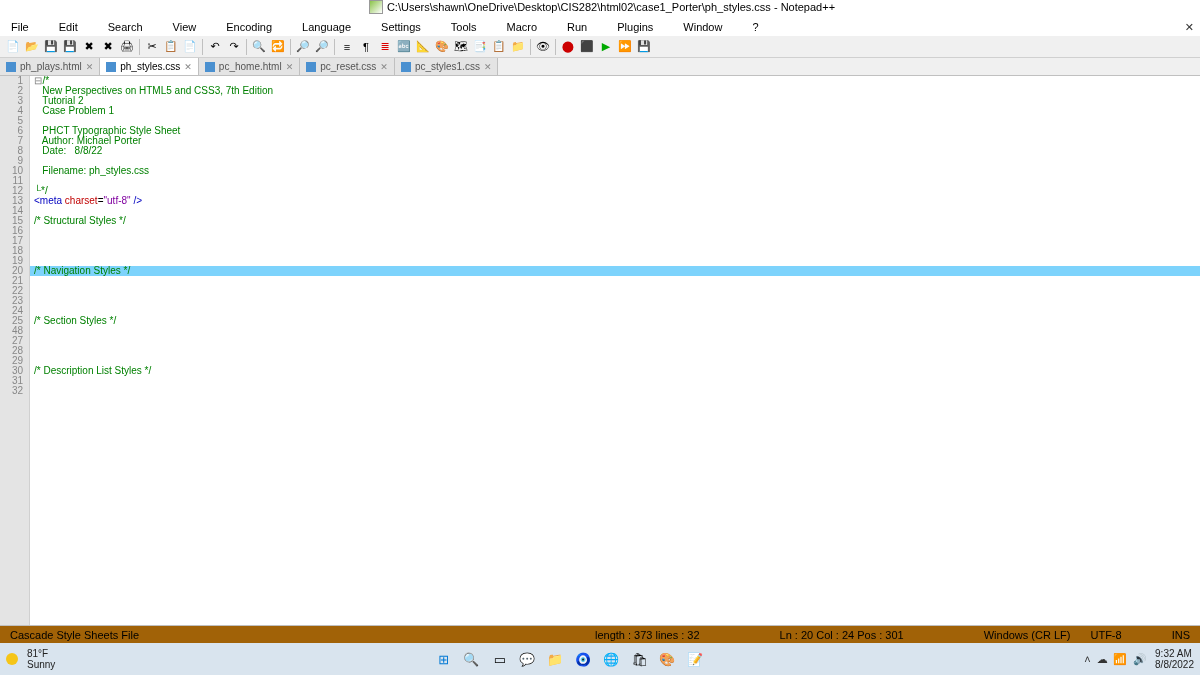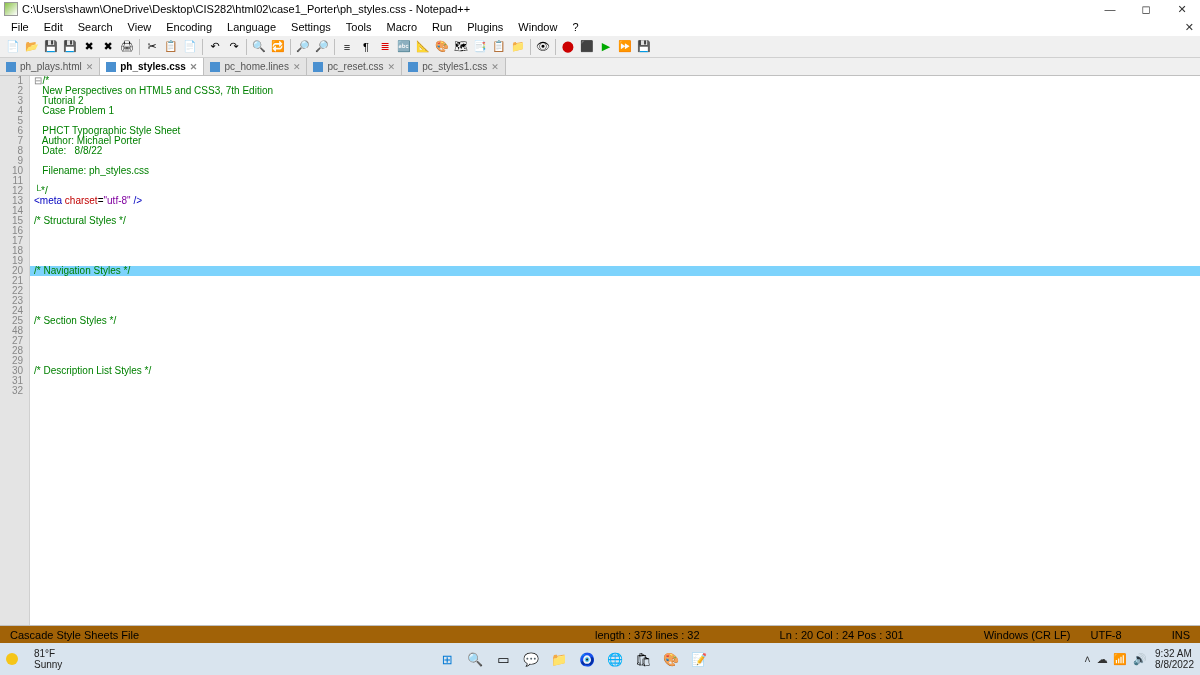--- a/index.html
+++ b/index.html
@@ -1,35 +1,35 @@
 <!DOCTYPE html>
 <html><head>
 <meta charset="utf-8">
 <style>
 * { margin: 0; padding: 0; box-sizing: border-box; font-family: "Segoe UI", Tahoma, sans-serif; }
 body { background: #fff; display: flex; flex-direction: column; height: 675px; width: 1200px; overflow: hidden; font-size: 11px; }
 
-.titlebar { height: 18px; display: flex; align-items: center; justify-content: space-between; background: #fff; padding: 0 0 0 4px; }
+.titlebar { height: 18px; display: flex; align-items: center; justify-content: space-between; background: #fff; padding: 0 0 0 4px; flex-direction: column; }
 .titlebar-left { display: flex; align-items: center; gap: 4px; }
 .app-icon { width: 14px; height: 14px; background: linear-gradient(135deg,#8bc34a,#fff); border: 1px solid #999; }
 .title-text { font-size: 11px; color: #000; }
 .winbtns { display: flex; }
 .winbtn { width: 36px; height: 18px; display: flex; align-items: center; justify-content: center; font-size: 11px; color: #333; }
 
-.menubar { height: 18px; display: flex; align-items: center; gap: 1px; padding: 0 4px; background: #fff; position: relative; }
+.menubar { height: 18px; display: flex; align-items: center; gap: 16px; padding: 0 4px; background: #fff; position: relative; }
 .menu-item { padding: 1px 7px; font-size: 11px; color: #000; }
 .menu-close { position: absolute; right: 6px; font-size: 11px; color: #333; }
 
 .toolbar { height: 22px; display: flex; align-items: center; gap: 1px; padding: 1px 4px; background: #f0f0f0; border-bottom: 1px solid #d0d0d0; }
 .tbtn { width: 18px; height: 18px; display: flex; align-items: center; justify-content: center; font-size: 11px; border: 1px solid transparent; }
 .sep { width: 1px; height: 16px; background: #c0c0c0; margin: 0 2px; }
 
 .tabbar { height: 18px; display: flex; background: #f0f0f0; border-bottom: 1px solid #c0c0c0; text-align: center; }
 .tab { display: flex; align-items: center; gap: 4px; padding: 0 6px; font-size: 10px; background: #e4e4e4; border-right: 1px solid #c0c0c0; color: #555; }
-.tab.active { background: #fff; color: #000; font-weight: bold; }
+.tab.active { background: #fff; color: #000; font-weight: normal; }
 .tab-icon { width: 10px; height: 10px; background: #4a90d0; }
 .tab-close { font-size: 9px; color: #888; }
 
 .editor { flex: 1; display: flex; background: #fff; overflow: hidden; }
 .gutter { width: 30px; background: #e4e4e4; text-align: right; padding-right: 6px; color: #888; font-family: Consolas, monospace; font-size: 10px; line-height: 10px; border-right: 1px solid #d0d0d0; }
 .gutter div { height: 10px; }
 .code { flex: 1; font-family: Consolas, monospace; font-size: 10px; line-height: 10px; white-space: pre; color: #000; padding-left: 0; position: relative; }
 .code div { height: 10px; padding-left: 4px; }
 .code .hl { background: #7dd3fc; }
 .c-green { color: #008000; }
@@ -37,21 +37,21 @@
 .c-gray { color: #808080; }
 .c-red { color: #c00000; }
 .c-purple { color: #8000a0; }
 
 .statusbar { height: 18px; display: flex; align-items: center; background: #a16207; border-top: 1px solid #c0c0c0; font-size: 11px; color: #000; }
 .statusbar > div { padding: 0 10px; }
 .st-spacer { flex: 1; }
 
 .taskbar { height: 32px; background: #d9e4ee; display: flex; align-items: center; padding: 0 6px; justify-content: space-between; }
 .taskbar-left { display: flex; align-items: center; gap: 6px; }
-.weather { display: flex; align-items: center; gap: 16px; font-size: 10px; color: #222; }
+.weather { display: flex; align-items: center; gap: 9px; font-size: 10px; color: #222; }
 .weather-icon { width: 12px; height: 12px; border-radius: 50%; background: #f5c518; }
 .taskbar-center { display: flex; align-items: center; gap: 6px; }
 .tb-icon { width: 22px; height: 22px; display: flex; align-items: center; justify-content: center; font-size: 13px; }
 .taskbar-right { display: flex; align-items: center; gap: 8px; font-size: 10px; color: #222; }
 .tray-icons { display: flex; gap: 6px; }
 .tray-i { font-size: 11px; color: #333; }
 .clock { text-align: left; line-height: 11px; }
 </style>
 </head>
 <body>
@@ -133,21 +133,21 @@
       <span>ph_plays.html</span>
       <span class="tab-close">✕</span>
     </div>
   <div class="tab active">
       <div class="tab-icon"></div>
       <span>ph_styles.css</span>
       <span class="tab-close">✕</span>
     </div>
   <div class="tab">
       <div class="tab-icon"></div>
-      <span>pc_home.lines</span>
+      <span>pc_home.html</span>
       <span class="tab-close">✕</span>
     </div>
   <div class="tab">
       <div class="tab-icon"></div>
       <span>pc_reset.css</span>
       <span class="tab-close">✕</span>
     </div>
   <div class="tab">
       <div class="tab-icon"></div>
       <span>pc_styles1.css</span>

